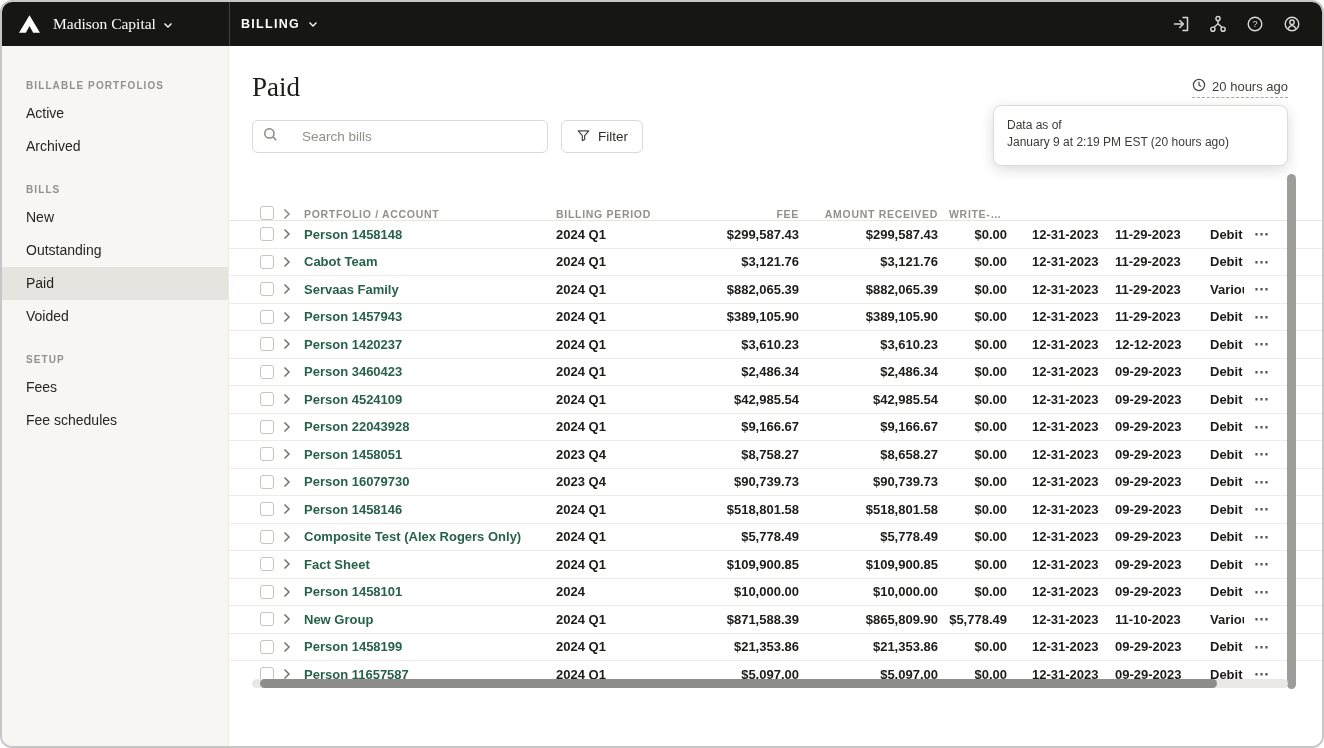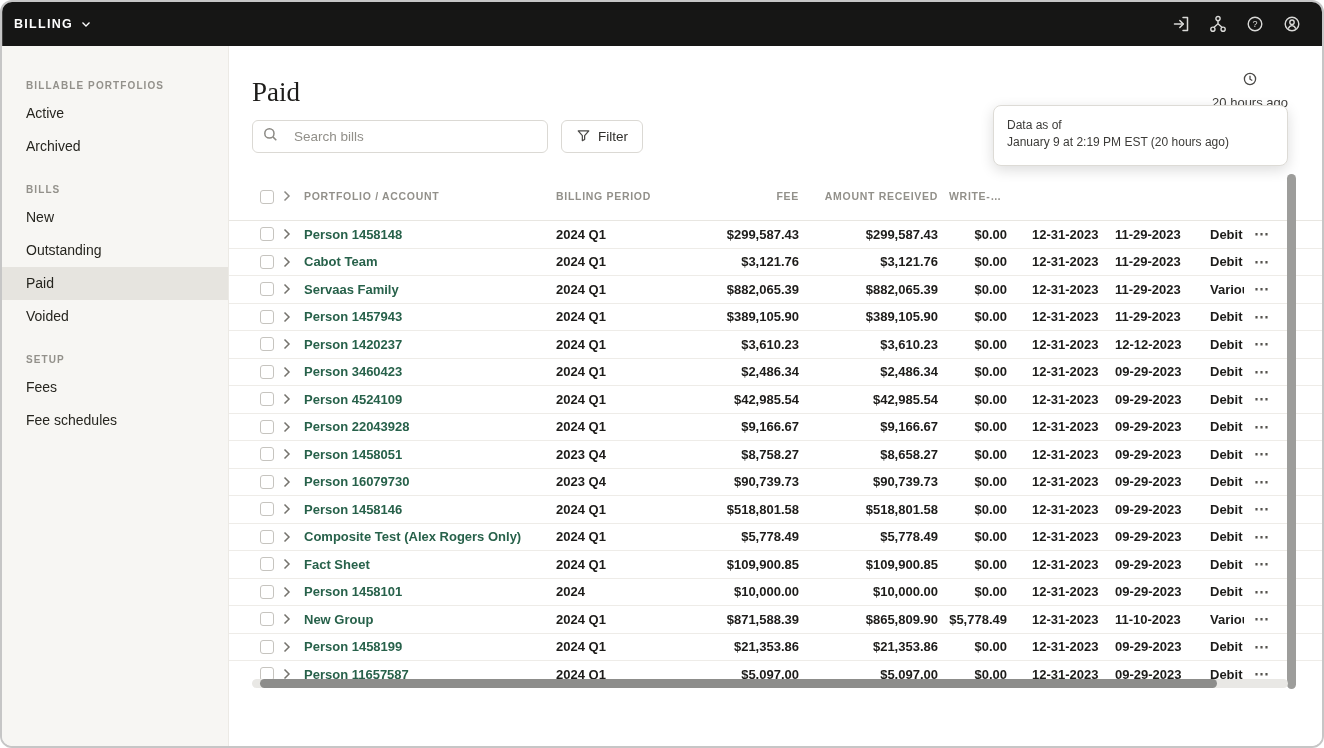--- a/index.html
+++ b/index.html
@@ -32,34 +32,34 @@
   .side-item { font-size:14px; color:#26251f; padding:7px 24px; line-height:19px; cursor:pointer; }
   .side-item.selected { background:#e6e4df; }
 
   
   .main { position:absolute; top:44px; left:227px; right:0; bottom:0; background:#fff; overflow:hidden; }
 
   .page-head { position:absolute; top:26px; left:23px; right:34px;
                display:flex; justify-content:space-between; align-items:center; }
   .page-title { font-family:"Liberation Serif", serif; font-size:27px; color:#1d1c1a; font-weight:400; }
   .refresh-meta { display:flex; align-items:center; gap:6px; font-size:13px; color:#3f3e3b;
-                  border-bottom:1px dashed #a9a7a1; padding-bottom:2px; cursor:pointer;flex-direction:column; }
+                  border-bottom:1px dashed #a9a7a1; padding-bottom:2px; cursor:pointer; }
 
   .controls { position:absolute; top:74px; left:23px; display:flex; gap:13px; }
   .search-box { width:296px; height:33px; border:1px solid #dbd9d4; border-radius:6px; background:#fff;
-                display:flex; align-items:center; gap:16px; padding:0 10px; }
+                display:flex; align-items:center; gap:24px; padding:0 10px; }
   .search-box input { border:none; outline:none; flex:1; font-size:13.5px; color:#333; background:transparent;
                       font-family:"Liberation Sans", sans-serif; }
   .search-box input::placeholder { color:#918f89; }
   .filter-btn { height:33px; border:1px solid #dbd9d4; border-radius:6px; background:#fff;
                 display:flex; align-items:center; gap:7px; padding:0 14px; font-size:13.5px;
                 color:#2f2e2b; cursor:pointer; font-family:Liberation Sans, sans-serif; }
 
   
-  .thead { position:absolute; top:144px; left:0; right:0; height:31px; display:flex; align-items:flex-start;
+  .thead { position:absolute; top:144px; left:0; right:0; height:31px; display:flex; align-items:flex-end;
            padding-left:31px; border-bottom:1px solid #e8e6e1; color:#92908a; font-size:10.5px;
            font-weight:700; letter-spacing:0.7px; }
   .thead .cell { color:#92908a; overflow:hidden; white-space:nowrap; }
   .rows { position:absolute; top:175px; left:0; right:0; height:467px; overflow:hidden; }
   .trow { display:flex; align-items:center; height:27.5px; padding-left:31px;
           border-bottom:1px solid #eeece8; font-size:13px; font-weight:700; color:#1d1c1a; cursor:pointer; }
 
   .cell { flex:0 0 auto; white-space:nowrap; }
   .c-check { width:23px; display:flex; align-items:center; }
   .c-chev  { width:21px; display:flex; align-items:center; }
@@ -90,20 +90,35 @@
              border:1px solid #dddbd6; border-radius:8px; box-shadow:0 4px 14px rgba(0,0,0,0.14);
              padding:11px 13px 13px; z-index:30; font-size:12px; line-height:1.45; color:#3c3b38; }
   .pop-muted { color:#98968f; margin-top:8px; }
 </style>
 </head>
 <body>
 
 <div class="window">
 
   <header class="topbar">
+    <div class="topbar-left">
+      <span class="logo">
+        <svg width="21" height="18" viewBox="0 0 24 20">
+            <path d="M12 0 L24 20 H16.2 L12 12.4 L7.8 20 H0 Z" fill="#ffffff"></path>
+          </svg>
+      </span>
+      <span class="org">
+        <span>Madison Capital</span>
+        <span>
+          <svg width="10" height="7" viewBox="0 0 11 8" fill="none" stroke="#ffffff" stroke-width="1.5">
+              <path d="M1.5 1.8 L5.5 5.8 L9.5 1.8"></path>
+            </svg>
+        </span>
+      </span>
+    </div>
     <div class="topbar-divider"></div>
     <div class="top-nav">
       <span>BILLING</span>
       <span>
         <svg width="10" height="7" viewBox="0 0 11 8" fill="none" stroke="#ffffff" stroke-width="1.5">
             <path d="M1.5 1.8 L5.5 5.8 L9.5 1.8"></path>
           </svg>
       </span>
     </div>
     <div class="top-icons">

